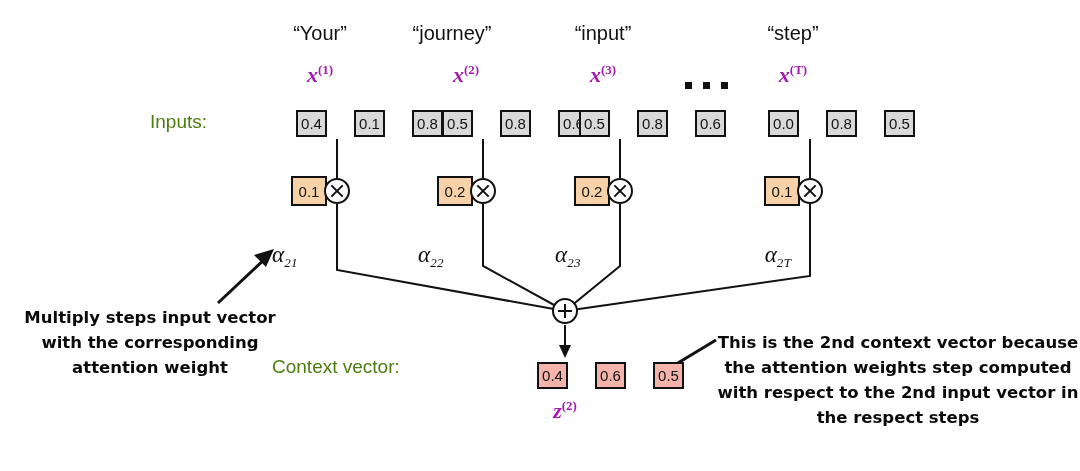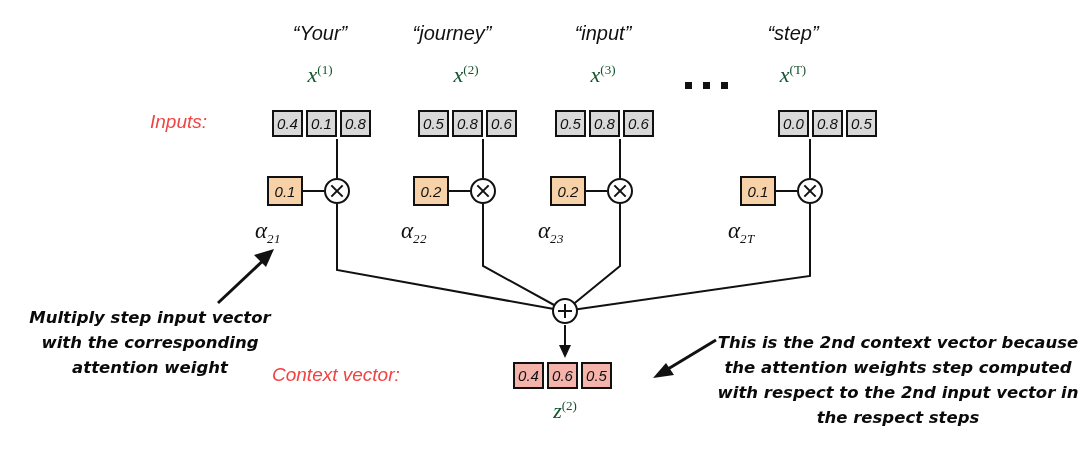--- a/index.html
+++ b/index.html
@@ -2,49 +2,49 @@
 <html><head>
 <meta charset="utf-8">
 <style>
   html,body{margin:0;padding:0;background:#fff;}
   body{
     width:1080px;height:471px;position:relative;overflow:hidden;
     font-family:"Liberation Sans","DejaVu Sans",sans-serif;
     color:#000;
   }
   #stage{position:absolute;left:0;top:0;width:1080px;height:471px;}
-  .abs{position:absolute;font-style:italic;}
+  .abs{position:absolute;}
 
   
   .lbl{
     font-family:"Liberation Sans","DejaVu Sans",sans-serif;
-    font-size:19px;color:#ef4444;white-space:nowrap;
+    font-size:19px;color:#4d7c0f;white-space:nowrap;
   }
   .word{
     font-family:"Liberation Sans","DejaVu Sans",sans-serif;
     font-size:20px;color:#111;white-space:nowrap;text-align:center;
   }
   .mathx{
     font-family:"Liberation Serif","DejaVu Serif",serif;
-    font-style:italic;font-size:22px;color:#14532d;white-space:nowrap;text-align:center;
+    font-style:italic;font-size:22px;color:#a21caf;white-space:nowrap;text-align:center;font-weight:bold;
   }
   .mathx sup{font-size:13px;font-style:normal;vertical-align:super;}
   .alpha{
     font-family:"Liberation Serif","DejaVu Serif",serif;
-    font-style:italic;font-size:23px;color:#111;white-space:nowrap;text-align:left;
+    font-style:italic;font-size:23px;color:#111;white-space:nowrap;text-align:center;margin-top:24px;
   }
   .alpha sub{font-size:13px;vertical-align:-0.35em;letter-spacing:.4px;}
 
   
   .cellrow{display:flex;gap:3px;}
   .cell{
     width:31px;height:27px;border:2px solid #111;
     display:flex;align-items:center;justify-content:center;
     font-family:"Liberation Sans","DejaVu Sans",sans-serif;
-    font-size:15px;line-height:1;color:#111;box-sizing:border-box;
+    font-size:15px;line-height:1;color:#111;box-sizing:border-box;margin-left:24px;
   }
   .cell.input{background:#d9d9d9;}
   .cell.attn{background:#f7d2a8;}
   .cell.ctx{background:#f4b3ab;}
   .attnbox{width:36px;height:30px;}
 
   
   .op{
     width:26px;height:26px;border-radius:50%;border:2px solid #111;background:#fff;
     box-sizing:border-box;position:absolute;
@@ -97,21 +97,21 @@
     <line x1="218" y1="303" x2="268" y2="256" stroke-width="3"></line>
     <polygon points="274,249 254,255 266,267" fill="#111"></polygon>
 
     <line x1="716" y1="340" x2="663" y2="372" stroke-width="3"></line>
     <polygon points="653,378 674,375 666,363" fill="#111"></polygon>
   </svg>
 
   <div class="abs lbl" style="left:150px;top:111px;">Inputs:</div>
 
 
-  <div class="abs lbl" style="left:272px;top:364px;">Context vector:</div>
+  <div class="abs lbl" style="left:272px;top:356px;">Context vector:</div>
 
   <div class="abs word" style="left:272px;top:22px;width:96px;">“Your”</div>
   <div class="abs mathx" style="left:272px;top:62px;width:96px;">
     <span>x</span><sup>(1)</sup>
   </div>
   <div class="abs cellrow" style="left:272px;top:110px;">
     <div class="cell input">0.4</div>
     <div class="cell input">0.1</div>
     <div class="cell input">0.8</div>
   </div>
@@ -154,44 +154,44 @@
   <div class="abs ellipsis" style="left:685px;top:82px;">
     <i></i>
       <i></i>
       <i></i>
   </div>
 
   <div class="abs word" style="left:745px;top:22px;width:96px;">“step”</div>
   <div class="abs mathx" style="left:745px;top:62px;width:96px;">
     <span>x</span><sup>(T)</sup>
   </div>
-  <div class="abs cellrow" style="left:778px;top:110px;">
+  <div class="abs cellrow" style="left:744px;top:110px;">
     <div class="cell input">0.0</div>
     <div class="cell input">0.8</div>
     <div class="cell input">0.5</div>
   </div>
   <div class="abs cell attn attnbox" style="left:740px;top:176px;">0.1</div>
   <div class="op times" style="left:797px;top:178px;"></div>
-  <div class="abs alpha" style="left:728px;top:218px;width:60px;font-style:italic;">
+  <div class="abs alpha" style="left:748px;top:218px;width:60px;font-style:italic;">
     <span>α</span><sub>2T</sub>
   </div>
 
   <div class="op plus" style="left:552px;top:298px;"></div>
 
   <div class="abs cellrow" style="left:513px;top:362px;">
     <div class="cell ctx">0.4</div>
     <div class="cell ctx">0.6</div>
     <div class="cell ctx">0.5</div>
   </div>
   <div class="abs mathx" style="left:517px;top:398px;width:96px;">
     <span>z</span><sup>(2)</sup>
   </div>
 
   <div class="abs note" style="left:8px;top:305px;width:284px;">
-    <div>Multiply step input vector</div>
+    <div>Multiply steps input vector</div>
     <div>with the corresponding</div>
     <div>attention weight</div>
   </div>
 
   <div class="abs note" style="left:696px;top:330px;width:404px;text-align:center;">
     <div>This is the 2nd context vector because</div>
     <div>the attention weights step computed</div>
     <div>with respect to the 2nd input vector in</div>
     <div>the respect steps</div>
   </div>

